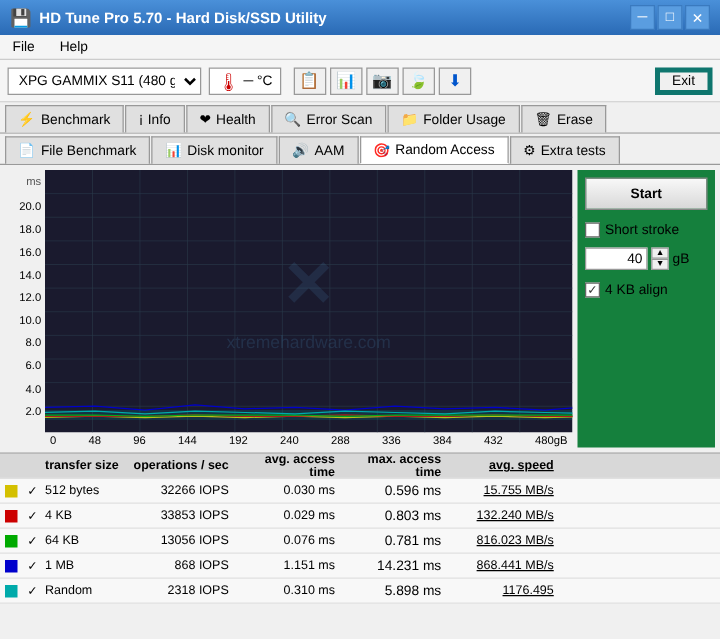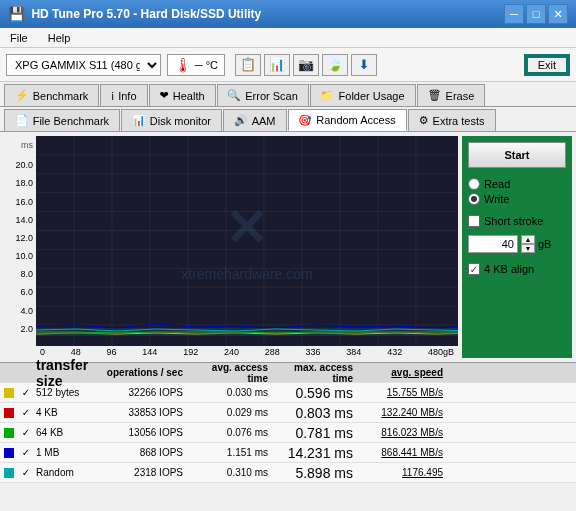--- a/index.html
+++ b/index.html
@@ -158,21 +158,21 @@
       background: #f8f8f8;
     }
     .table-row { display: flex; height: 20px; align-items: center; border-bottom: 1px solid #e0e0e0; }
     .table-row:first-child { background: #e8e8e8; font-weight: bold; }
     .col-color { width: 18px; display: flex; align-items: center; justify-content: center; }
     .color-box { width: 10px; height: 10px; }
     .col-check { width: 16px; display: flex; align-items: center; justify-content: center; font-size: 10px; }
     .col-name { width: 65px; font-size: 10px; padding-left: 2px; }
     .col-ops { width: 90px; font-size: 10px; text-align: right; padding-right: 6px; }
     .col-avg { width: 85px; font-size: 10px; text-align: right; padding-right: 6px; }
-    .col-max { width: 85px; font-size: 14px; text-align: right; padding-right: 6px; }
+    .col-max { width: 85px; font-size: 11px; text-align: right; padding-right: 6px; }
     .col-speed { width: 90px; font-size: 10px; text-align: right; padding-right: 6px; text-decoration: underline; }
     
     .x-axis-labels {
       display: flex;
       justify-content: space-between;
       padding: 1px 4px 1px 36px;
       font-size: 9px;
       background: #f0f0f0;
     }
     
@@ -351,30 +351,20 @@
       <span>336</span>
       <span>384</span>
       <span>432</span>
       <span>480gB</span>
     </div>
   </div>
 
   <div class="right-panel">
     <button class="start-btn">Start</button>
 
-    <div class="radio-group">
-      <label class="radio-item">
-        <div class="radio-circle"></div>
-        <span>Read</span>
-      </label>
-      <label class="radio-item">
-        <div class="radio-circle checked"></div>
-        <span>Write</span>
-      </label>
-    </div>
 
     <label class="checkbox-item">
       <div class="checkbox-box"></div>
       <span>Short stroke</span>
     </label>
 
     <div class="spinbox-row">
       <input class="spinbox-input" type="text" value="40" style="">
       <div class="spinbox-arrows">
         <div class="spin-arrow">▲</div>
@@ -388,21 +378,21 @@
       <span>4 KB align</span>
     </label>
   </div>
 </div>
 
 <div class="bottom-table">
 
   <div class="table-row" style="background:#d8d8d8;">
     <div class="col-color"></div>
     <div class="col-check"></div>
-    <div class="col-name" style="font-size:14px; font-weight:bold;">transfer size</div>
+    <div class="col-name" style="font-size:10px; font-weight:bold;">transfer size</div>
     <div class="col-ops" style="font-size:10px; font-weight:bold;">operations / sec</div>
     <div class="col-avg" style="font-size:10px; font-weight:bold;">avg. access time</div>
     <div class="col-max" style="font-size:10px; font-weight:bold;">max. access time</div>
     <div class="col-speed" style="font-size:10px; font-weight:bold;">avg. speed</div>
   </div>
 
   <div class="table-row">
     <div class="col-color">
         <div class="color-box" style="background:#d4c000;"></div>
       </div>

